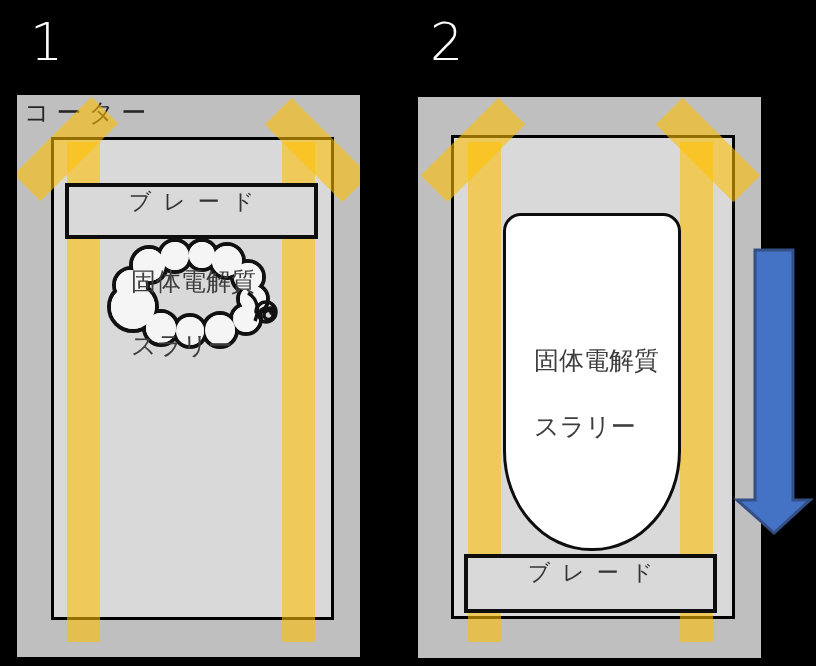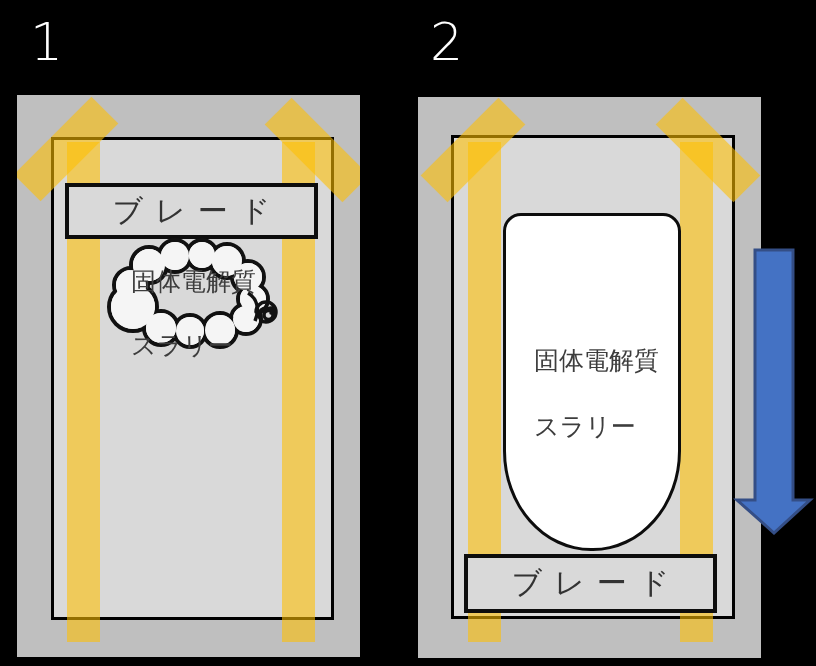--- a/index.html
+++ b/index.html
@@ -29,22 +29,22 @@
   .tape{
     position:absolute;background:rgba(255,192,0,0.58);
   }
   .tape-vert{width:33px;height:500px;top:47px;}
   #p2 .tape-vert{top:45px;}
   .tape-diag{width:110px;height:38px;}
   .rot-neg{transform:rotate(-45deg);}
   .rot-pos{transform:rotate(45deg);}
   .blade{
     position:absolute;background:#d9d9d9;border:4px solid #0d0d0d;
-    display:flex;align-items:center;justify-content:center;
-    font-size:30px;letter-spacing:12px;color:#333;text-indent:12px;
+    display:flex;align-items:flex-start;justify-content:center;
+    font-size:22px;letter-spacing:12px;color:#333;text-indent:12px;
   }
   #blade1{left:48px;top:88px;width:245px;height:48px;}
   #blade2{left:46px;top:457px;width:245px;height:51px;}
   .cloud-svg{position:absolute;left:88px;top:142px;}
   .cloud-text{
     position:absolute;left:114px;top:170px;font-size:25px;line-height:32px;color:#3d3d3d;
     white-space:pre;
   }
   #slurry-region{
     position:absolute;left:85px;top:116px;width:172px;height:332px;background:#fff;
@@ -59,20 +59,21 @@
 </style>
 </head>
 <body>
 
 <div id="stage">
 
   <div id="num1" class="step-number">1</div>
   <div id="num2" class="step-number">2</div>
 
   <div id="panel1" class="panel">
+    <div class="coater-label">コーター</div>
 
     <div id="substrate1" class="substrate"></div>
 
     <div class="tape tape-vert" style="left:50px;"></div>
     <div class="tape tape-vert" style="left:265px;"></div>
     <div class="tape tape-diag rot-neg" style="left:-6px;top:35px;"></div>
     <div class="tape tape-diag rot-pos" style="left:245px;top:36px;"></div>
 
     <div id="blade1" class="blade">
       <span>ブレード</span>

